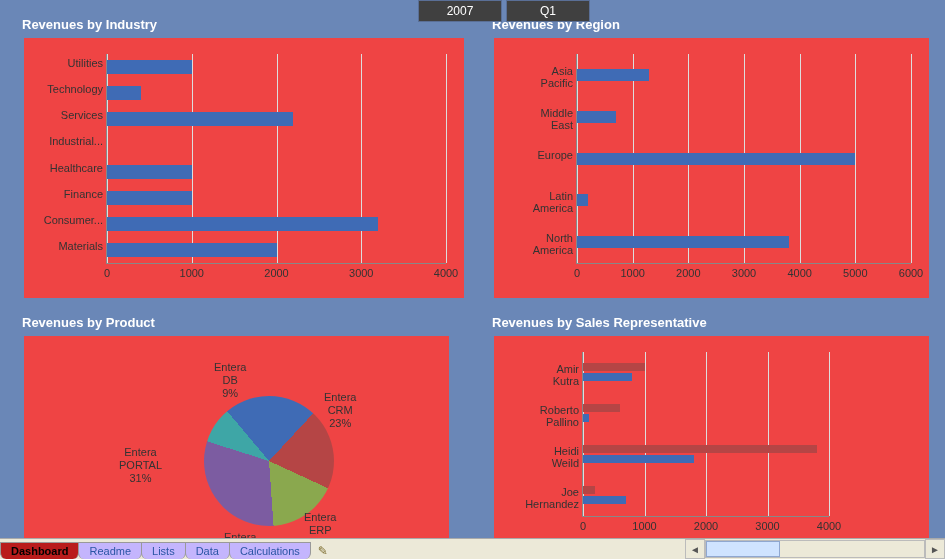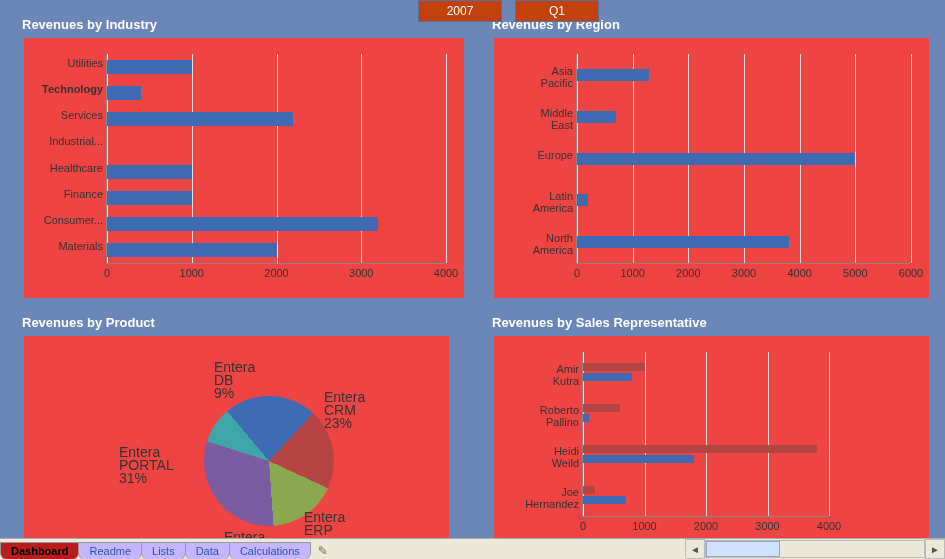--- a/index.html
+++ b/index.html
@@ -1,17 +1,17 @@
 <!DOCTYPE html>
 <html><head>
 <meta charset="utf-8">
 <style>
   html,body{margin:0;padding:0;font-family:Arial,Helvetica,sans-serif;background:#6a87b7;width:945px;height:559px;overflow:hidden;font-size:12px;color:#000}
   .top-filters{position:absolute;top:0;left:418px;display:flex;z-index:4}
-  .filter-box{width:82px;height:20px;border:1px solid #5a6f96;background:#c2410c;color:#fff;display:flex;align-items:center;justify-content:center;font-size:12px;margin-right:13px}
+  .filter-box{width:82px;height:20px;border:1px solid #5a6f96;background:#404040;color:#fff;display:flex;align-items:center;justify-content:center;font-size:12px;margin-right:4px}
   .panels{position:absolute;top:24px;left:14px;right:14px;bottom:20px}
   .panel{position:absolute;background:#ef4444}
   .panel-title{position:absolute;top:-21px;left:-2px;color:#fff;font-size:13px;font-weight:bold}
   #p1{top:14px;left:10px;width:440px;height:260px}
   #p2{top:14px;left:480px;width:435px;height:260px}
   #p3{top:312px;left:10px;width:425px;height:215px}
   #p4{top:312px;left:480px;width:435px;height:215px}
   .plot{position:absolute;left:82px;top:16px;right:18px;bottom:34px;border-left:1px solid #888;border-bottom:1px solid #888}
   .grid-v{position:absolute;top:0;bottom:0;border-left:1px solid #ddd}
   .hbar{position:absolute;height:14px;background:#3f6bb5}
@@ -23,21 +23,21 @@
   .hbar.red{background:#b54545}
   .pie{position:absolute;left:180px;top:60px;width:130px;height:130px;border-radius:50%}
   .tabbar{position:absolute;left:0;right:0;bottom:0;height:20px;background:#ece9d8;border-top:1px solid #aaa;display:flex;align-items:flex-end;font-size:11px}
   .tab{padding:2px 10px;background:#c4b5fd;border:1px solid #999;border-bottom:none;border-top-left-radius:0;border-top-right-radius:0;border-bottom-left-radius:6px;border-bottom-right-radius:6px;margin-right:-1px;color:#2a55a5;cursor:pointer}
   .tab.active{background:#b91c1c;font-weight:bold;color:#000}
   .sheet-menu-icon{width:22px;height:16px;margin-left:2px;display:flex;align-items:center;justify-content:center;color:#7a6a2a;font-size:12px}
   .scrollh{position:absolute;right:0;bottom:0;height:20px;width:260px;background:#ece9d8;display:flex;align-items:center}
   .sbtrack{flex:1;height:16px;background:#ece9d8;position:relative;border:1px solid #bbb}
   .sbthumb{position:absolute;height:100%;background:#cfe3ff;border:1px solid #8fa7d0;box-sizing:border-box}
   .sbbtn{width:18px;height:18px;background:#ece9d8;border:1px solid #bbb;display:flex;align-items:center;justify-content:center;color:#555;font-size:10px}
-  .pie-label{position:absolute;font-size:14px;color:#333;text-align:left;line-height:13px}
+  .pie-label{position:absolute;font-size:11px;color:#333;text-align:center;line-height:13px}
 </style>
 </head>
 <body>
 
 <div class="top-filters">
   <div class="filter-box">2007</div>
   <div class="filter-box">Q1</div>
 </div>
 
 <div class="panels">
@@ -50,21 +50,21 @@
         <div class="grid-v" style="left: 25%;"></div>
         <div class="xtick" style="left: 25%;">1000</div>
         <div class="grid-v" style="left: 50%;"></div>
         <div class="xtick" style="left: 50%;">2000</div>
         <div class="grid-v" style="left: 75%;"></div>
         <div class="xtick" style="left: 75%;">3000</div>
         <div class="grid-v" style="left: 100%;"></div>
         <div class="xtick" style="left: 100%;">4000</div>
         <div class="ylabel" style="top: calc(6.25% - 10px);">Utilities</div>
         <div class="hbar" style="height: 14px; top: calc(6.25% - 7px); left: 0px; width: 25%;"></div>
-        <div class="ylabel" style="top: calc(18.75% - 10px); font-weight: bold;">Technology</div>
+        <div class="ylabel" style="top: calc(18.75% - 10px);">Technology</div>
         <div class="hbar" style="height: 14px; top: calc(18.75% - 7px); left: 0px; width: 10%;"></div>
         <div class="ylabel" style="top: calc(31.25% - 10px);">Services</div>
         <div class="hbar" style="height: 14px; top: calc(31.25% - 7px); left: 0px; width: 55%;"></div>
         <div class="ylabel" style="top: calc(43.75% - 10px); margin-left: 35px;">Industrial...</div>
         <div class="hbar" style="height: 14px; top: calc(43.75% - 7px); left: 0px; width: 0%;"></div>
         <div class="ylabel" style="top: calc(56.25% - 10px);">Healthcare</div>
         <div class="hbar" style="height: 14px; top: calc(56.25% - 7px); left: 0px; width: 25%;"></div>
         <div class="ylabel" style="top: calc(68.75% - 10px);">Finance</div>
         <div class="hbar" style="height: 14px; top: calc(68.75% - 7px); left: 0px; width: 25%;"></div>
         <div class="ylabel" style="top: calc(81.25% - 10px);">Consumer...</div>

